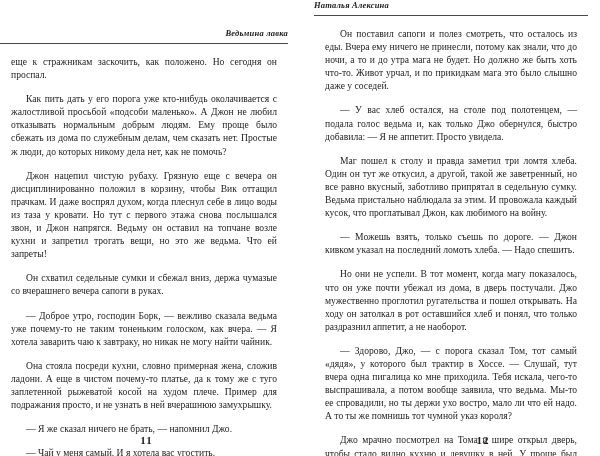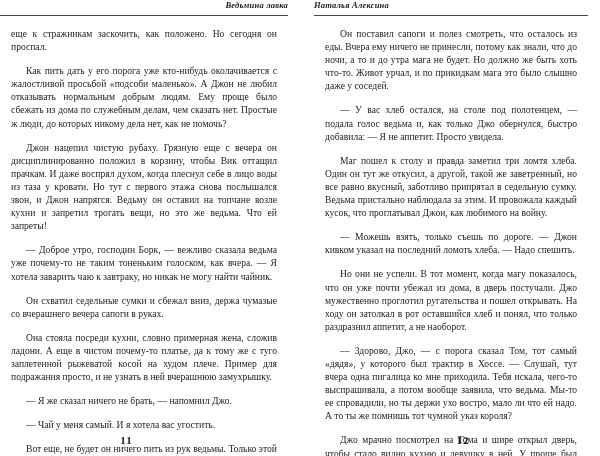--- a/index.html
+++ b/index.html
@@ -40,21 +40,21 @@
     display: flex;
     align-items: flex-start;
     font-family: "Liberation Serif", "DejaVu Serif", serif;
     font-style: italic;
     font-weight: bold;
     font-size: 8.5px;
     letter-spacing: 0.2px;
     color: #23211f;
     white-space: nowrap;
   }
-  .running-head.right-align { justify-content: flex-end; }
+  .running-head.right-align { justify-content: flex-end; margin-top: 28px; }
   .running-head.left-align  { justify-content: flex-start; }
   .head-rule {
     height: 1px;
     background: #4a4846;
     margin-top: 1px;
     margin-bottom: 9px;
   }
   .page-left .head-rule { margin-left: -12px; }
   .page-right .head-rule { margin-left: 0; }
 
@@ -73,20 +73,21 @@
   .body-text p.cont {
     text-indent: 0;
   }
   .folio {
     position: absolute;
     bottom: 10px;
     font-size: 11px;
     font-weight: bold;
     color: #1c1c1c;
     letter-spacing: 1px;
+    padding-left: 20px;
   }
   .folio-left  { left: 0; width: 253px; text-align: center; }
   .folio-right { left: 26px; width: 274px; text-align: center; }
 
   .gutter {
     position: absolute;
     left: 299px;
     top: 0;
     width: 1px;
     height: 456px;
@@ -98,22 +99,22 @@
 
 <div class="spread">
 
   <div class="page page-left">
     <div class="running-head right-align">Ведьмина лавка</div>
     <div class="head-rule"></div>
     <div class="body-text">
       <p class="cont">еще к стражникам заскочить, как положено. Но сегодня он проспал.</p>
       <p>Как пить дать у его порога уже кто-нибудь околачивается с жалостливой просьбой «подсоби малень­ко». А Джон не любил отказывать нормальным добрым людям. Ему проще было сбежать из дома по служебным делам, чем сказать нет. Простые ж люди, до которых никому дела нет, как не помочь?</p>
       <p>Джон нацепил чистую рубаху. Грязную еще с вечера он дисциплинированно положил в корзину, чтобы Вик оттащил прачкам. И даже воспрял духом, когда плеснул себе в лицо воды из таза у кровати. Но тут с первого этажа снова послышался звон, и Джон напрягся. Ведьму он оставил на топчане возле кухни и запретил трогать вещи, но это же ведьма. Что ей запреты!</p>
+      <p>Он схватил седельные сумки и сбежал вниз, держа чумазые со вчерашнего вечера сапоги в руках.</p>
       <p>— Доброе утро, господин Борк, — вежливо сказала ведьма уже почему-то не таким тоненьким голоском, как вчера. — Я хотела заварить чаю к завтраку, но никак не могу найти чайник.</p>
-      <p>Он схватил седельные сумки и сбежал вниз, держа чумазые со вчерашнего вечера сапоги в руках.</p>
       <p>Она стояла посреди кухни, словно примерная жена, сложив ладони. А еще в чистом почему-то платье, да к тому же с туго заплетенной рыжеватой косой на худом плече. Пример для подражания просто, и не узнать в ней вчерашнюю замухрышку.</p>
       <p>— Я же сказал ничего не брать, — напомнил Джо.</p>
       <p>— Чай у меня самый. И я хотела вас угостить.</p>
       <p>Вот еще, не будет он ничего пить из рук ведьмы. Только этой дурости ему не хватало.</p>
     </div>
     <div class="folio folio-left">11</div>
   </div>
 
   <div class="gutter"></div>
 

